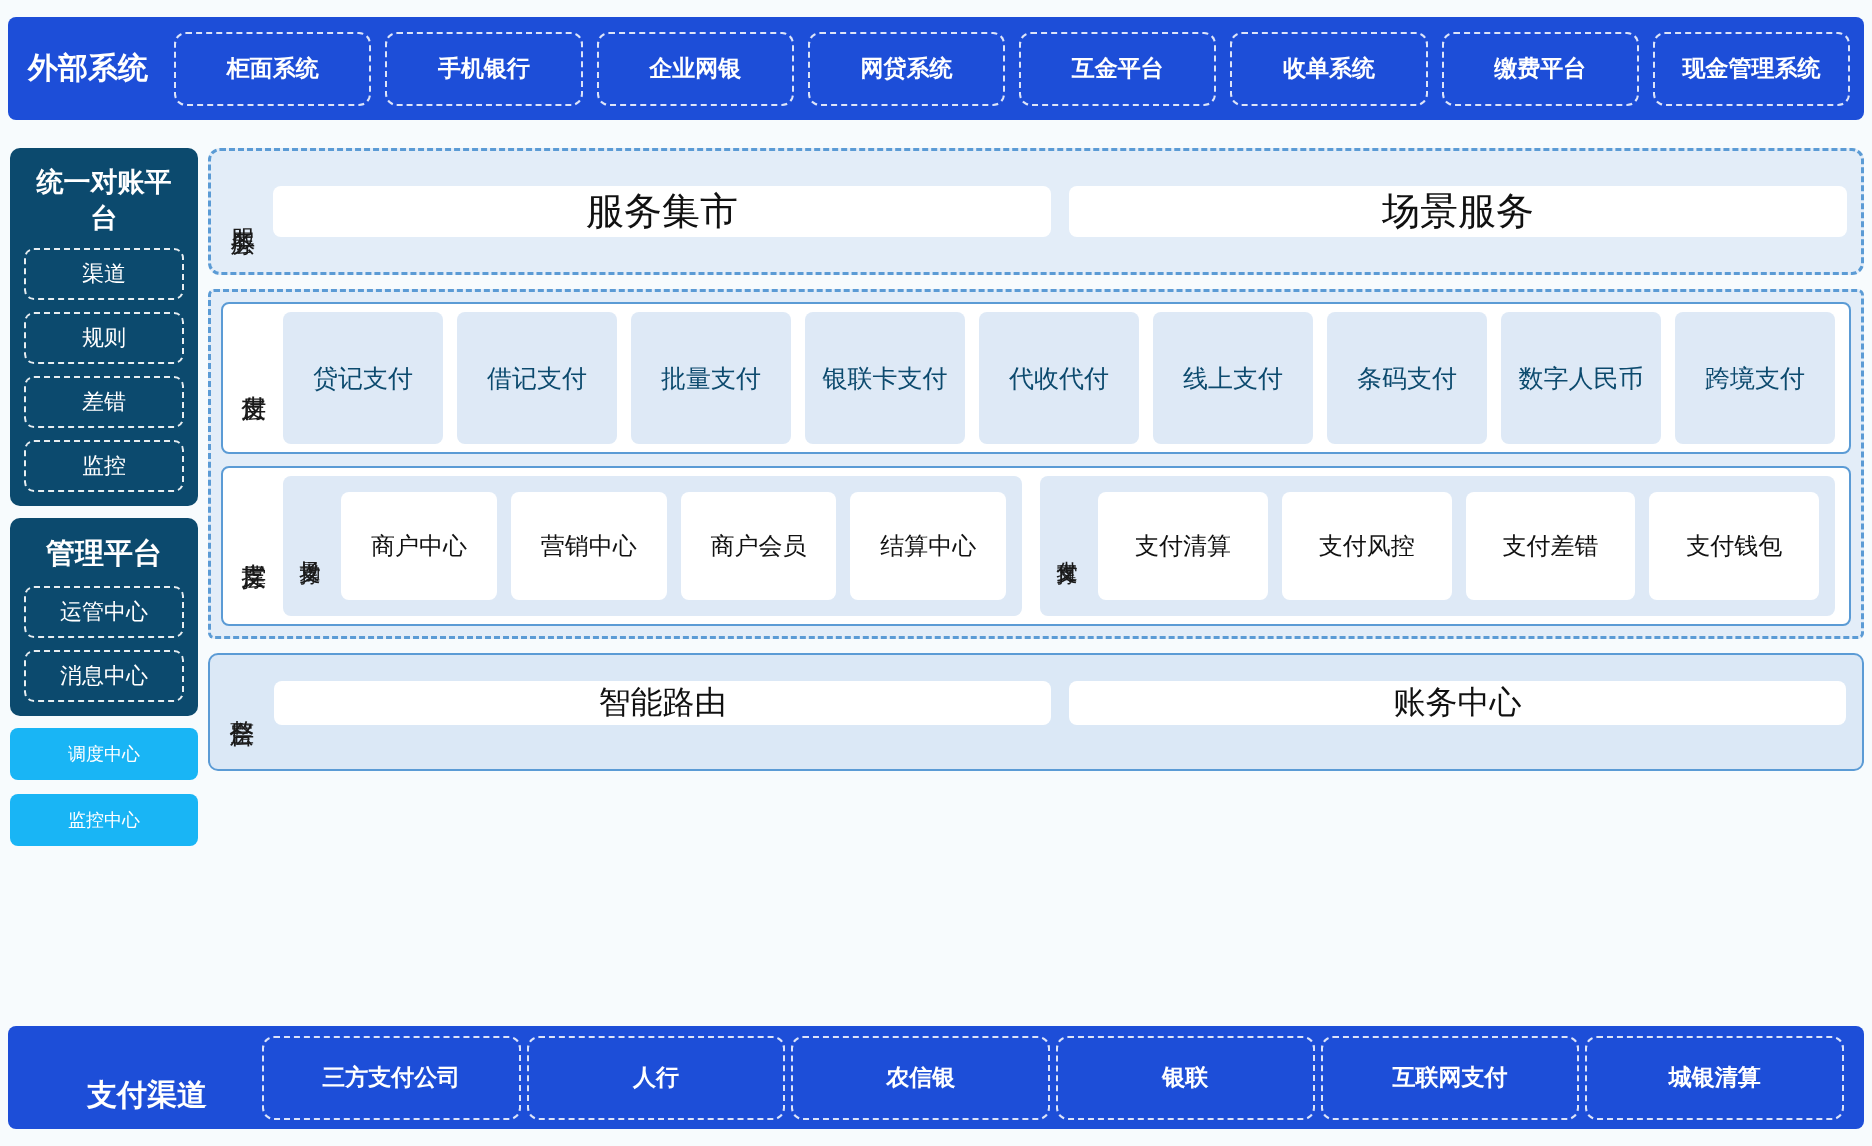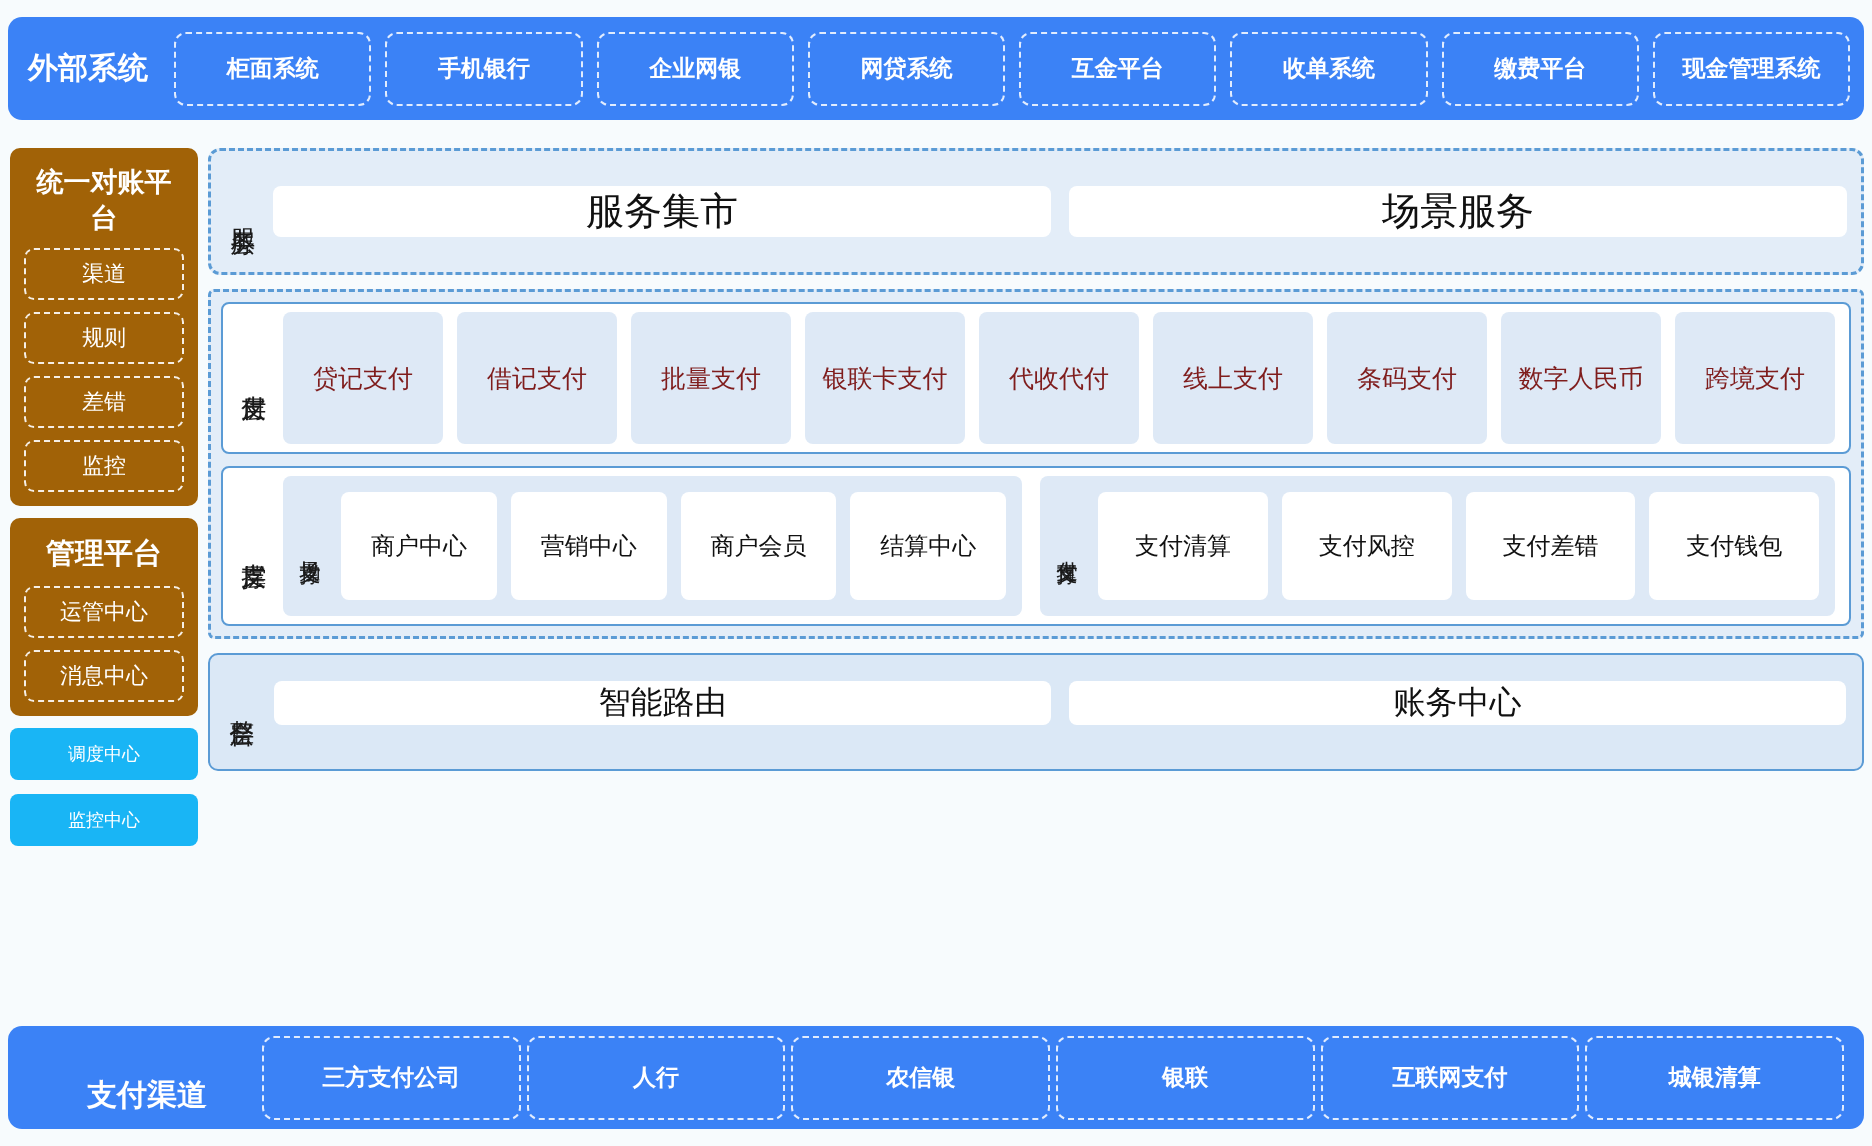--- a/index.html
+++ b/index.html
@@ -6,22 +6,22 @@
   html, body {
     width: 1872px; height: 1146px;
     background: #f7fbfd;
     font-family: "Liberation Sans", "DejaVu Sans", sans-serif;
     overflow: hidden;
   }
   .page { position: relative; width: 1872px; height: 1146px; padding: 0; }
 
   
   .bluebar {
-    background: #3b82f6;
-    border-radius: 14px;
+    background: #1d4ed8;
+    border-radius: 8px;
     display: flex;
     align-items: center;
     color: #fff;
   }
   .bar-title {
     color: #fff;
     font-weight: bold;
     white-space: nowrap;
     text-align: center;
   }
@@ -52,21 +52,21 @@
     position: absolute; left: 8px; top: 1026px;
     width: 1856px; height: 103px;
   }
   .bottom-row .bar-title { font-size: 30px; width: 230px; margin-left: 24px; margin-top: 36px; }
   .bottom-chips { display: flex; flex: 1; gap: 6px; padding-right: 20px; }
   .bottom-chips .dashchip { flex: 1; height: 84px; font-size: 23px; }
 
   
   .sidebar { position: absolute; left: 10px; top: 148px; width: 188px; }
   .side-block {
-    background: #a16207;
+    background: #0c4a6e;
     border-radius: 10px;
     padding: 10px 14px 14px 14px;
     margin-bottom: 12px;
   }
   .side-block .side-head {
     color: #fff; font-weight: bold; text-align: center;
     padding: 6px 0 12px 0;
   }
   .side-block.recon .side-head { font-size: 27px; }
   .side-block.manage .side-head { font-size: 29px; }
@@ -143,21 +143,21 @@
   .panel + .panel { margin-top: 12px; }
   .panel > .vlabel { width: 42px; min-height: 120px; }
 
   
   .pay-row { display: flex; flex: 1; gap: 14px; padding-left: 8px; }
   .pay-cell {
     flex: 1; height: 132px;
     background: #dee9f6;
     border-radius: 8px;
     display: flex; align-items: center; justify-content: center;
-    font-size: 25px; color: #7f1d1d; white-space: nowrap;
+    font-size: 25px; color: #0c4a6e; white-space: nowrap;
   }
 
   
   .sup-row { display: flex; flex: 1; gap: 18px; padding-left: 8px; }
   .sup-group {
     background: #dee9f6;
     border-radius: 8px;
     display: flex; align-items: center;
     padding: 14px 16px 14px 10px;
     gap: 14px;

